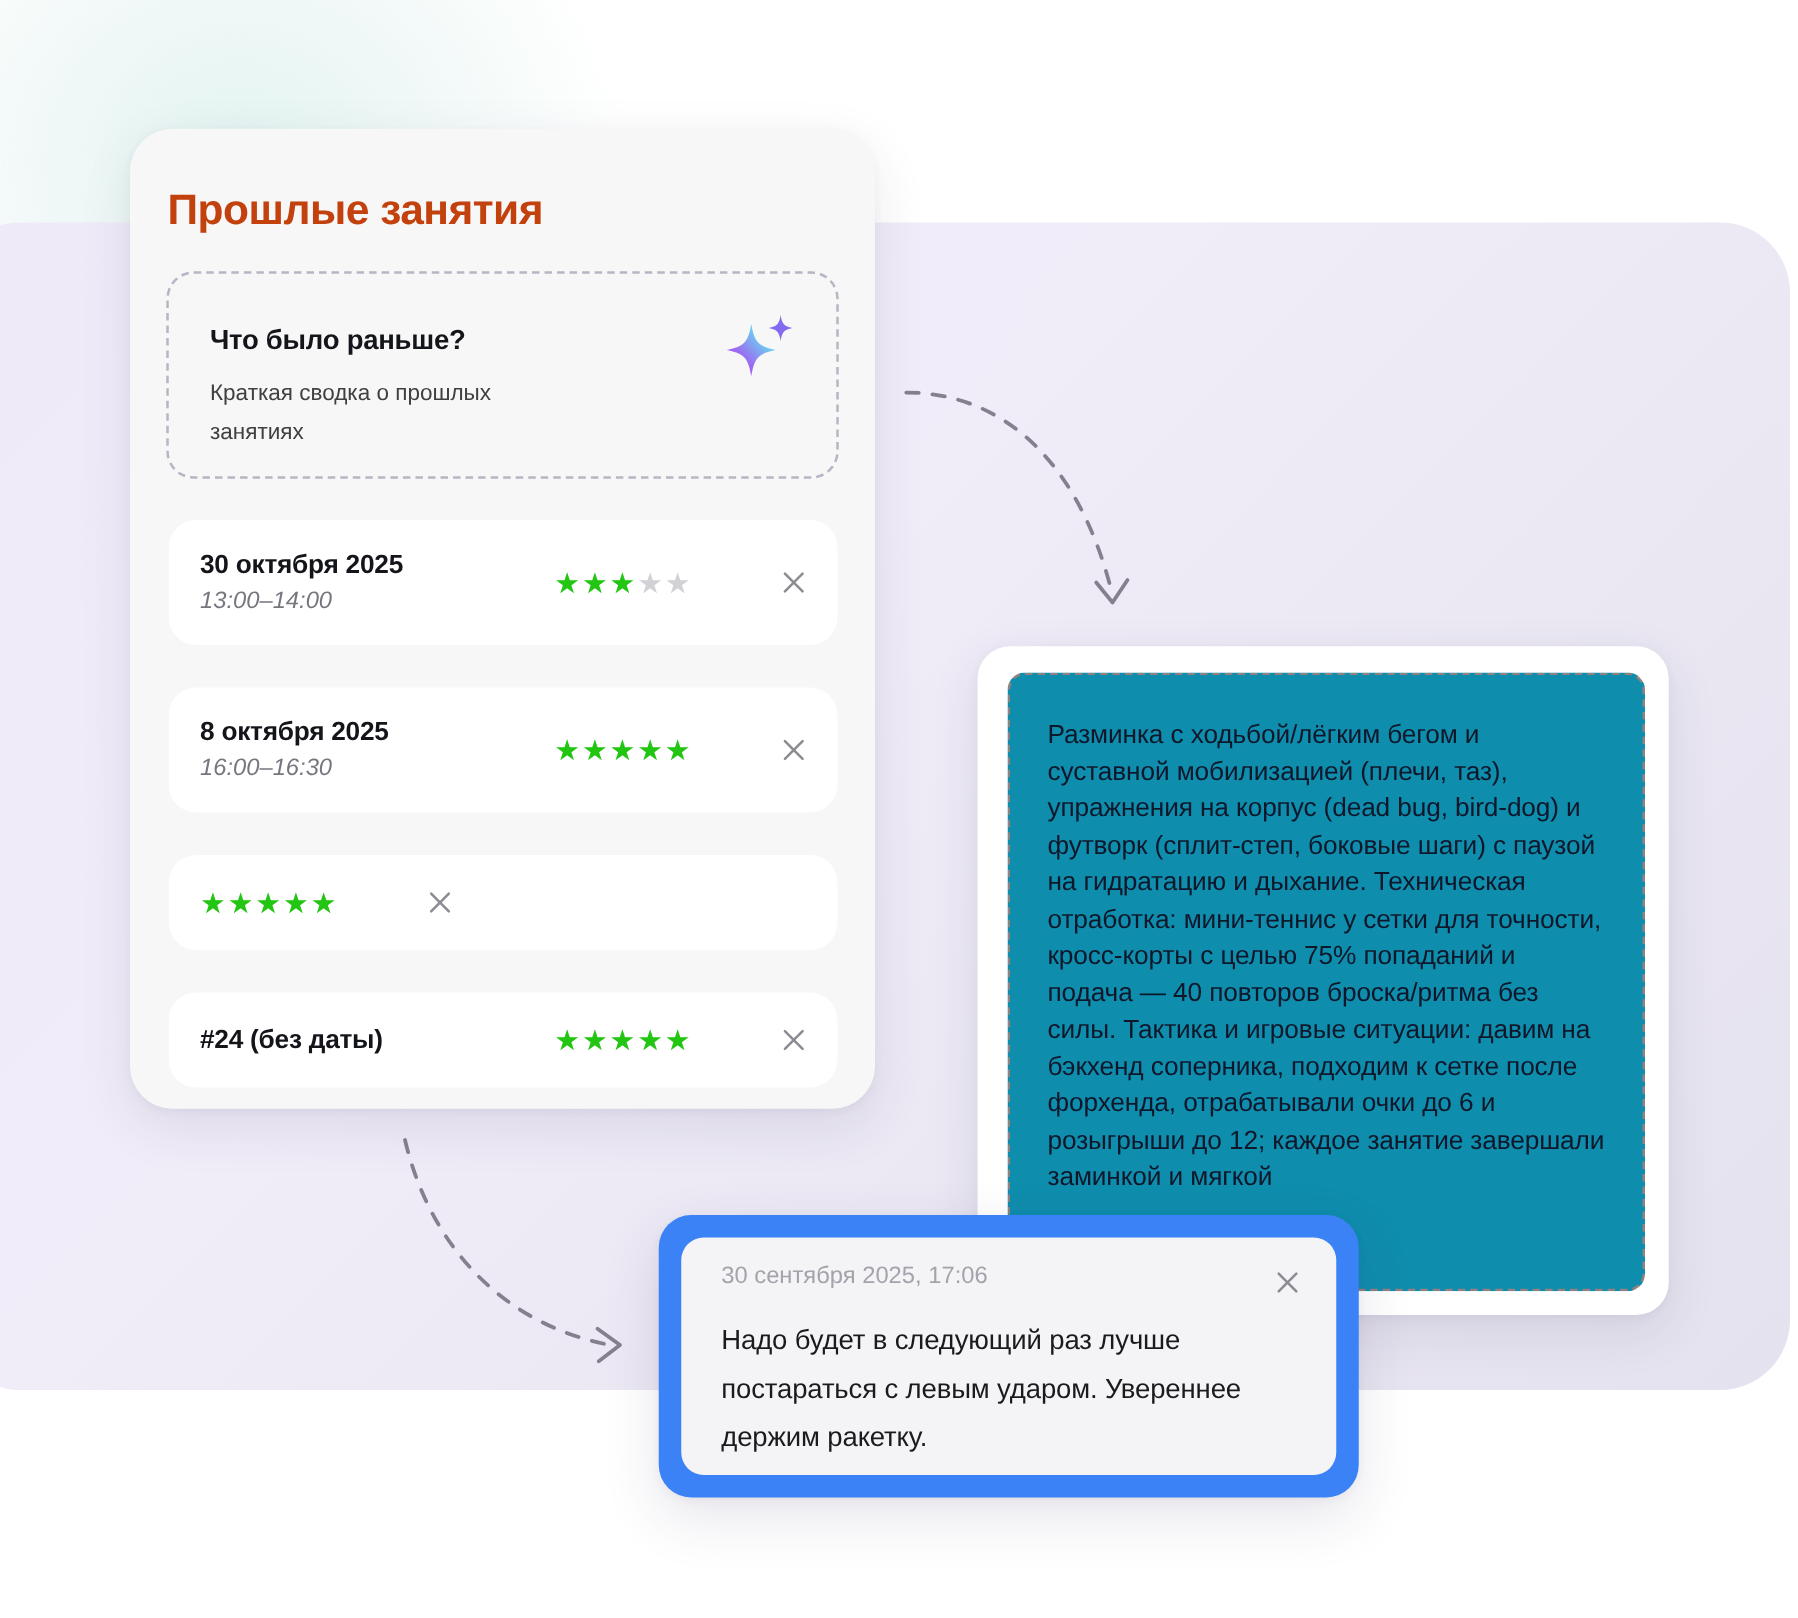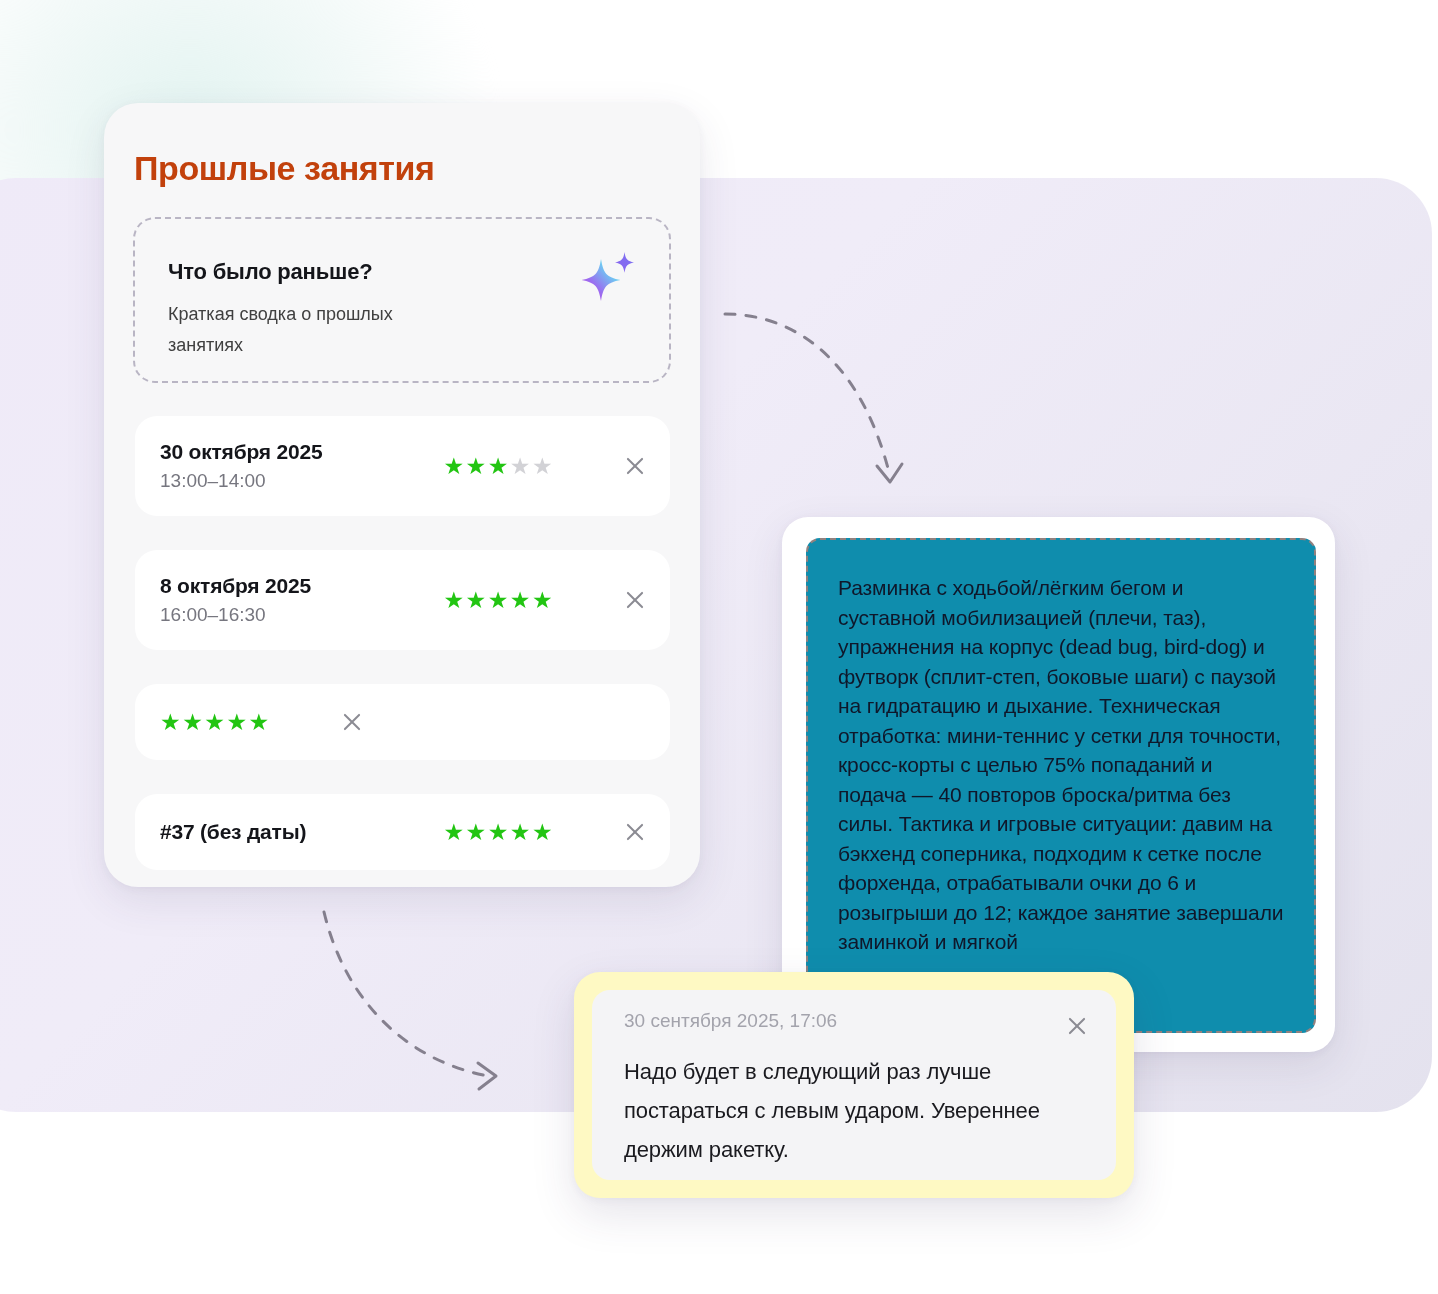--- a/index.html
+++ b/index.html
@@ -150,20 +150,21 @@
     font-weight: 700;
     color: #14151a;
     letter-spacing: -0.2px;
     white-space: nowrap;
   }
   .lr-time {
     font-size: 19px;
     color: #76767f;
     margin-top: 6px;
     white-space: nowrap;
+    font-style: italic;
   }
   .lr-stars {
     flex: 0 0 auto;
     font-size: 23px;
     letter-spacing: 1.5px;
     line-height: 1;
     white-space: nowrap;
     margin-right: 20px;
   }
   .star-on  { color: #22c512; }
@@ -220,25 +221,24 @@
     letter-spacing: -0.1px;
   }
 
   
   .note-shell {
     position: absolute;
     left: 527px;
     top: 972px;
     width: 560px;
     height: 226px;
-    background: #fef9c3;
+    background: #3b82f6;
     border-radius: 26px;
     box-shadow: 0 16px 44px rgba(60,50,90,0.13), 0 2px 8px rgba(60,50,90,0.05);
     box-sizing: border-box;
-    margin-left: 47px;
   }
   .note-inner {
     position: absolute;
     left: 18px;
     top: 18px;
     width: 524px;
     height: 190px;
     background: #f4f4f6;
     border-radius: 18px;
     box-sizing: border-box;
@@ -345,21 +345,21 @@
         <div class="lr-close"></div>
       </div>
 
       <div class="lesson-row compact">
         <div class="lr-stars"><span class="star-on">★</span><span class="star-on">★</span><span class="star-on">★</span><span class="star-on">★</span><span class="star-on">★</span></div>
         <div class="lr-close"></div>
       </div>
 
       <div class="lesson-row compact">
         <div class="lr-texts">
-          <div class="lr-date">#37 (без даты)</div>
+          <div class="lr-date">#24 (без даты)</div>
         </div>
         <div class="lr-stars"><span class="star-on">★</span><span class="star-on">★</span><span class="star-on">★</span><span class="star-on">★</span><span class="star-on">★</span></div>
         <div class="lr-close"></div>
       </div>
 
     </div>
   </div>
 
   <div class="summary-shell">
     <div class="summary-teal">

